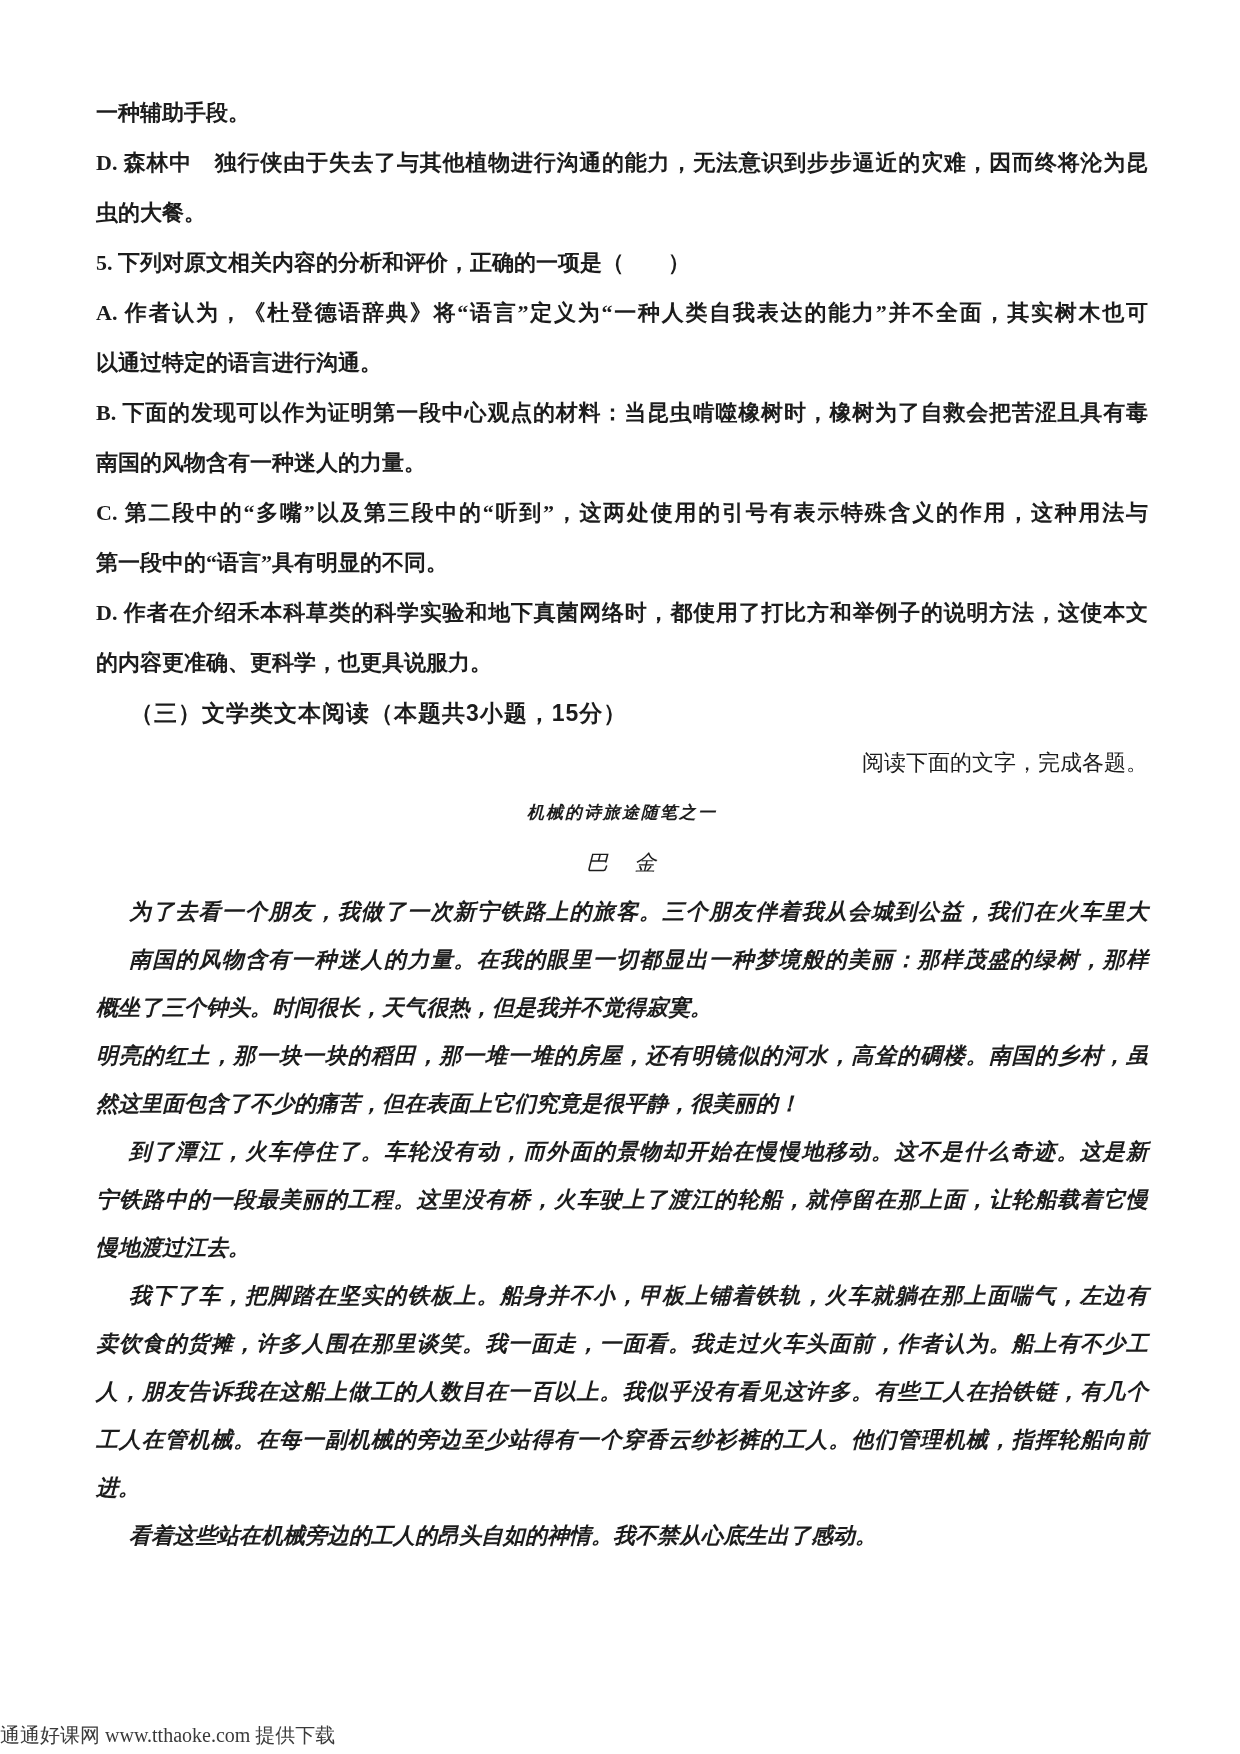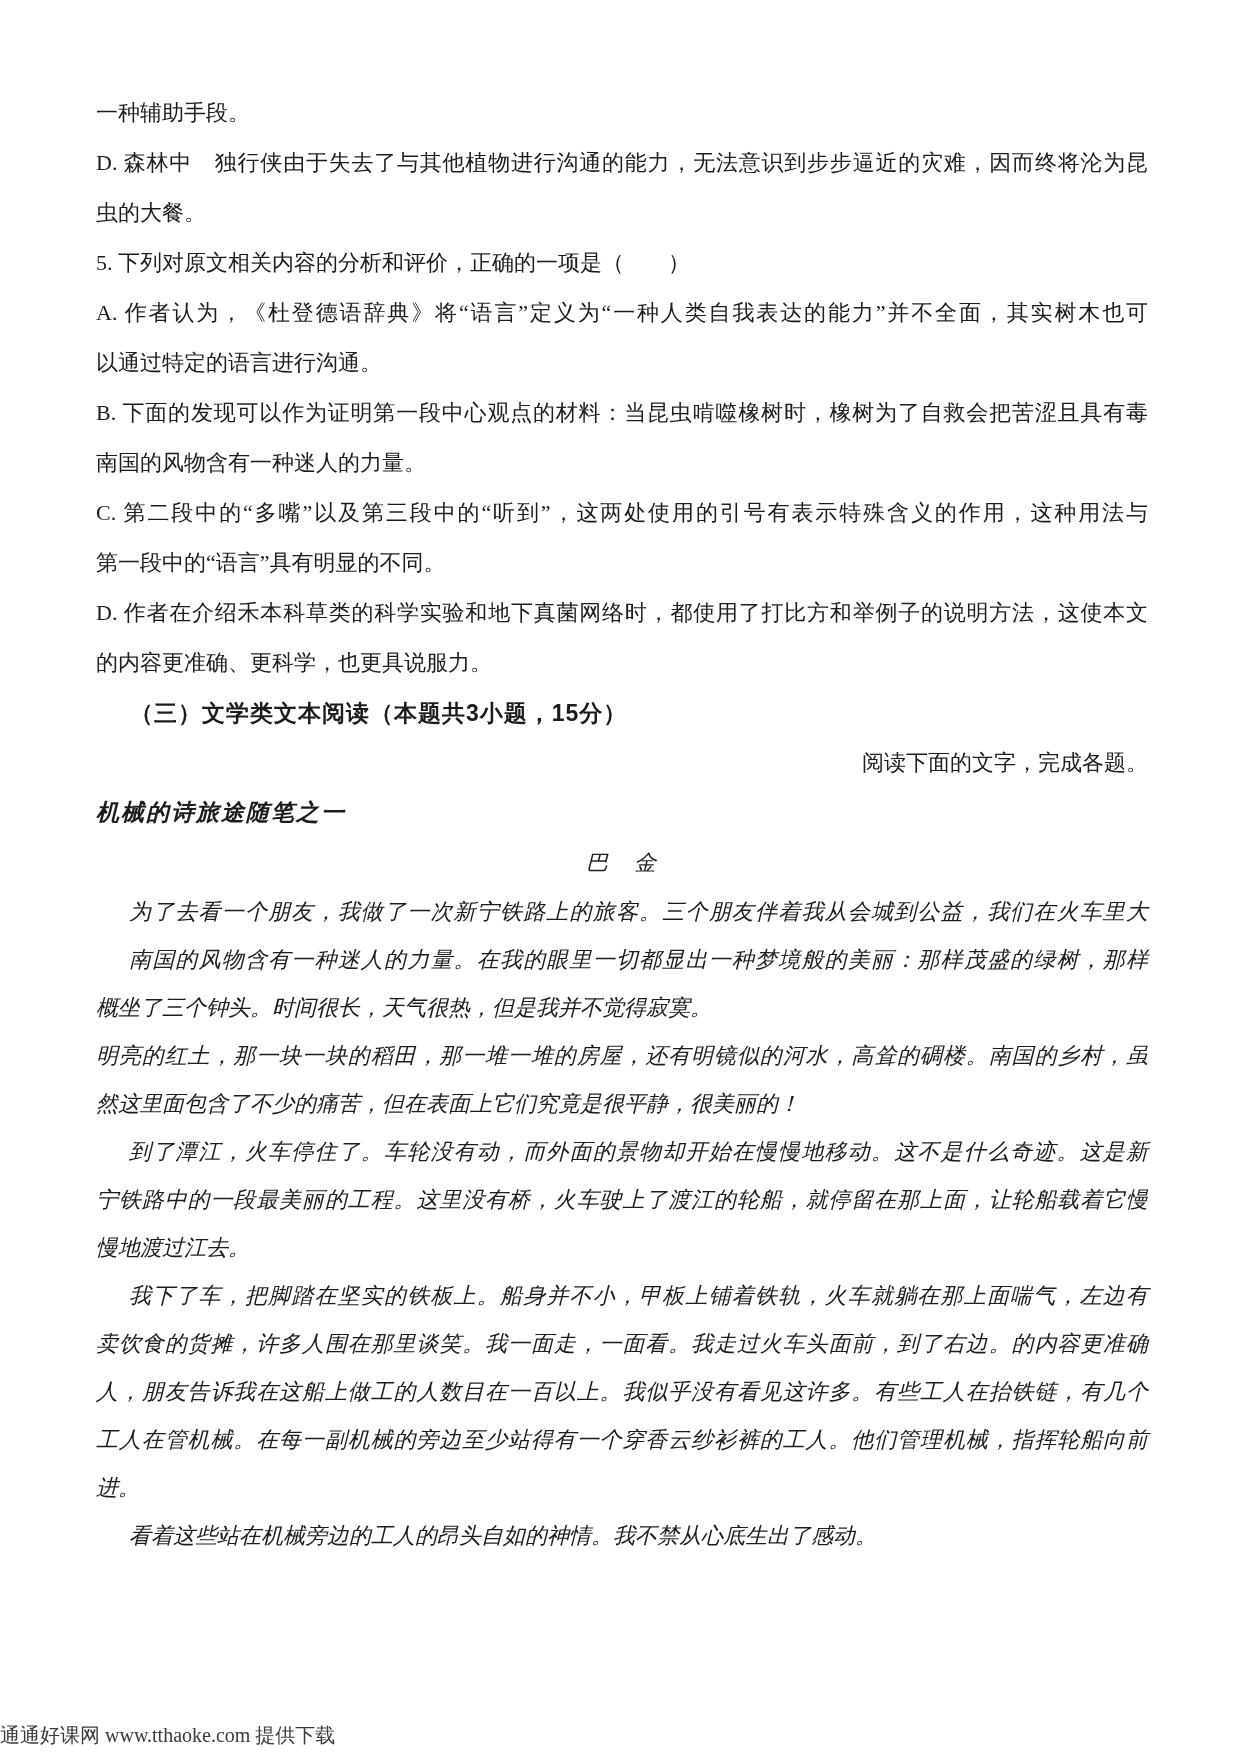--- a/index.html
+++ b/index.html
@@ -13,43 +13,44 @@
     padding: 88px 92px 0 96px;
     font-family: "Liberation Serif", "DejaVu Serif", serif;
     color: #1c1c1c;
     font-size: 22px;
     overflow: hidden;
   }
   .line {
     line-height: 50px;
     min-height: 50px;
     white-space: normal;
+    font-weight: bold;
   }
   .q-block .line { line-height: 50px; }
   .p-block .line { line-height: 48px; min-height: 48px; font-style: italic; }
   .j { text-align: justify; text-align-last: justify; }
   .indent { text-indent: 1.5em; }
   .sec-heading {
     font-family: "Liberation Sans", "DejaVu Sans", sans-serif;
     font-weight: bold;
     font-size: 23px;
     line-height: 50px;
     padding-left: 34px;
     letter-spacing: 1px;
   }
   .instruction {
     line-height: 50px;
     padding-left: 26px;
     text-align: right;
   }
   .p-title {
-    text-align: left;
+    text-align: center;
     font-weight: bold;
     font-style: italic;
-    font-size: 23px;
+    font-size: 17px;
     line-height: 50px;
     letter-spacing: 2px;
   }
   .p-author {
     text-align: center;
     font-style: italic;
     line-height: 50px;
     letter-spacing: 2px;
   }
   .footer {
@@ -93,21 +94,21 @@
   <div class="p-block">
       <div class="line j indent">为了去看一个朋友，我做了一次新宁铁路上的旅客。三个朋友伴着我从会城到公益，我们在火车里大</div>
       <div class="line j indent">南国的风物含有一种迷人的力量。在我的眼里一切都显出一种梦境般的美丽：那样茂盛的绿树，那样</div>
       <div class="line">概坐了三个钟头。时间很长，天气很热，但是我并不觉得寂寞。</div>
       <div class="line j">明亮的红土，那一块一块的稻田，那一堆一堆的房屋，还有明镜似的河水，高耸的碉楼。南国的乡村，虽</div>
       <div class="line">然这里面包含了不少的痛苦，但在表面上它们究竟是很平静，很美丽的！</div>
       <div class="line j indent">到了潭江，火车停住了。车轮没有动，而外面的景物却开始在慢慢地移动。这不是什么奇迹。这是新</div>
       <div class="line j">宁铁路中的一段最美丽的工程。这里没有桥，火车驶上了渡江的轮船，就停留在那上面，让轮船载着它慢</div>
       <div class="line">慢地渡过江去。</div>
       <div class="line j indent">我下了车，把脚踏在坚实的铁板上。船身并不小，甲板上铺着铁轨，火车就躺在那上面喘气，左边有</div>
-      <div class="line j">卖饮食的货摊，许多人围在那里谈笑。我一面走，一面看。我走过火车头面前，到了右边。的内容更准确</div>
+      <div class="line j">卖饮食的货摊，许多人围在那里谈笑。我一面走，一面看。我走过火车头面前，作者认为。船上有不少工</div>
       <div class="line j">人，朋友告诉我在这船上做工的人数目在一百以上。我似乎没有看见这许多。有些工人在抬铁链，有几个</div>
       <div class="line j">工人在管机械。在每一副机械的旁边至少站得有一个穿香云纱衫裤的工人。他们管理机械，指挥轮船向前</div>
       <div class="line">进。</div>
       <div class="line indent">看着这些站在机械旁边的工人的昂头自如的神情。我不禁从心底生出了感动。</div>
     </div>
 
   <div class="footer">
     <span>通通好课网  www.tthaoke.com  提供下载</span>
   </div>
 

